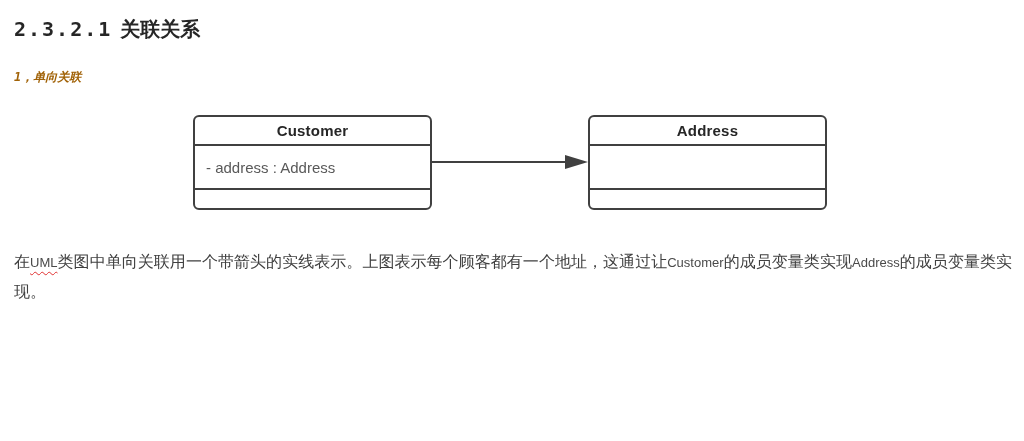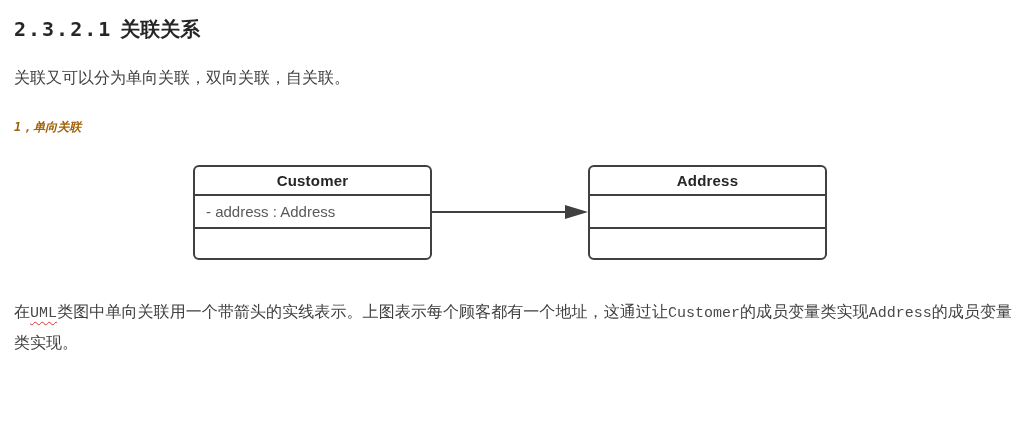--- a/index.html
+++ b/index.html
@@ -78,57 +78,56 @@
     border-bottom: 2px solid #404040;
     display: flex;
     align-items: center;
     justify-content: center;
     font-weight: bold;
     font-size: 15px;
     color: #262626;
     letter-spacing: 0.2px;
   }
   .uml-attrs {
-    height: 33px;
+    height: 44px;
     border-bottom: 2px solid #404040;
     display: flex;
     align-items: center;
     padding-left: 11px;
     font-size: 15px;
     color: #595959;
   }
   .uml-methods { flex: 1; }
   .arrow-svg { position: absolute; left: 417px; top: 0; }
 
   
   .para.bottom { margin-top: 34px; }
   .mono {
-    font-family: Liberation Mono, monospace;
-    font-size: 15px;
+    font-family: Liberation Sans, sans-serif;
+    font-size: 13px;
     color: #4a4a4a;
   }
   .misspelled {
     text-decoration-line: underline;
     text-decoration-style: wavy;
     text-decoration-color: #e03131;
     text-decoration-thickness: 1px;
     text-underline-offset: 4px;
   }
 </style>
 </head>
 <body>
 
 <div class="page">
 
   <h1 class="heading">
     <span class="h-num">2.3.2.1</span><span>关联关系</span>
   </h1>
 
 
-  <p class="para single">关联又可以分为单向关联，双向关联，自关联。</p>
 
   <h2 class="subheading">
     <span class="sh-num">1，</span><span>单向关联</span>
   </h2>
 
   <div class="diagram">
 
     <div class="uml-class customer">
       <div class="uml-title">Customer</div>
       <div class="uml-attrs">

